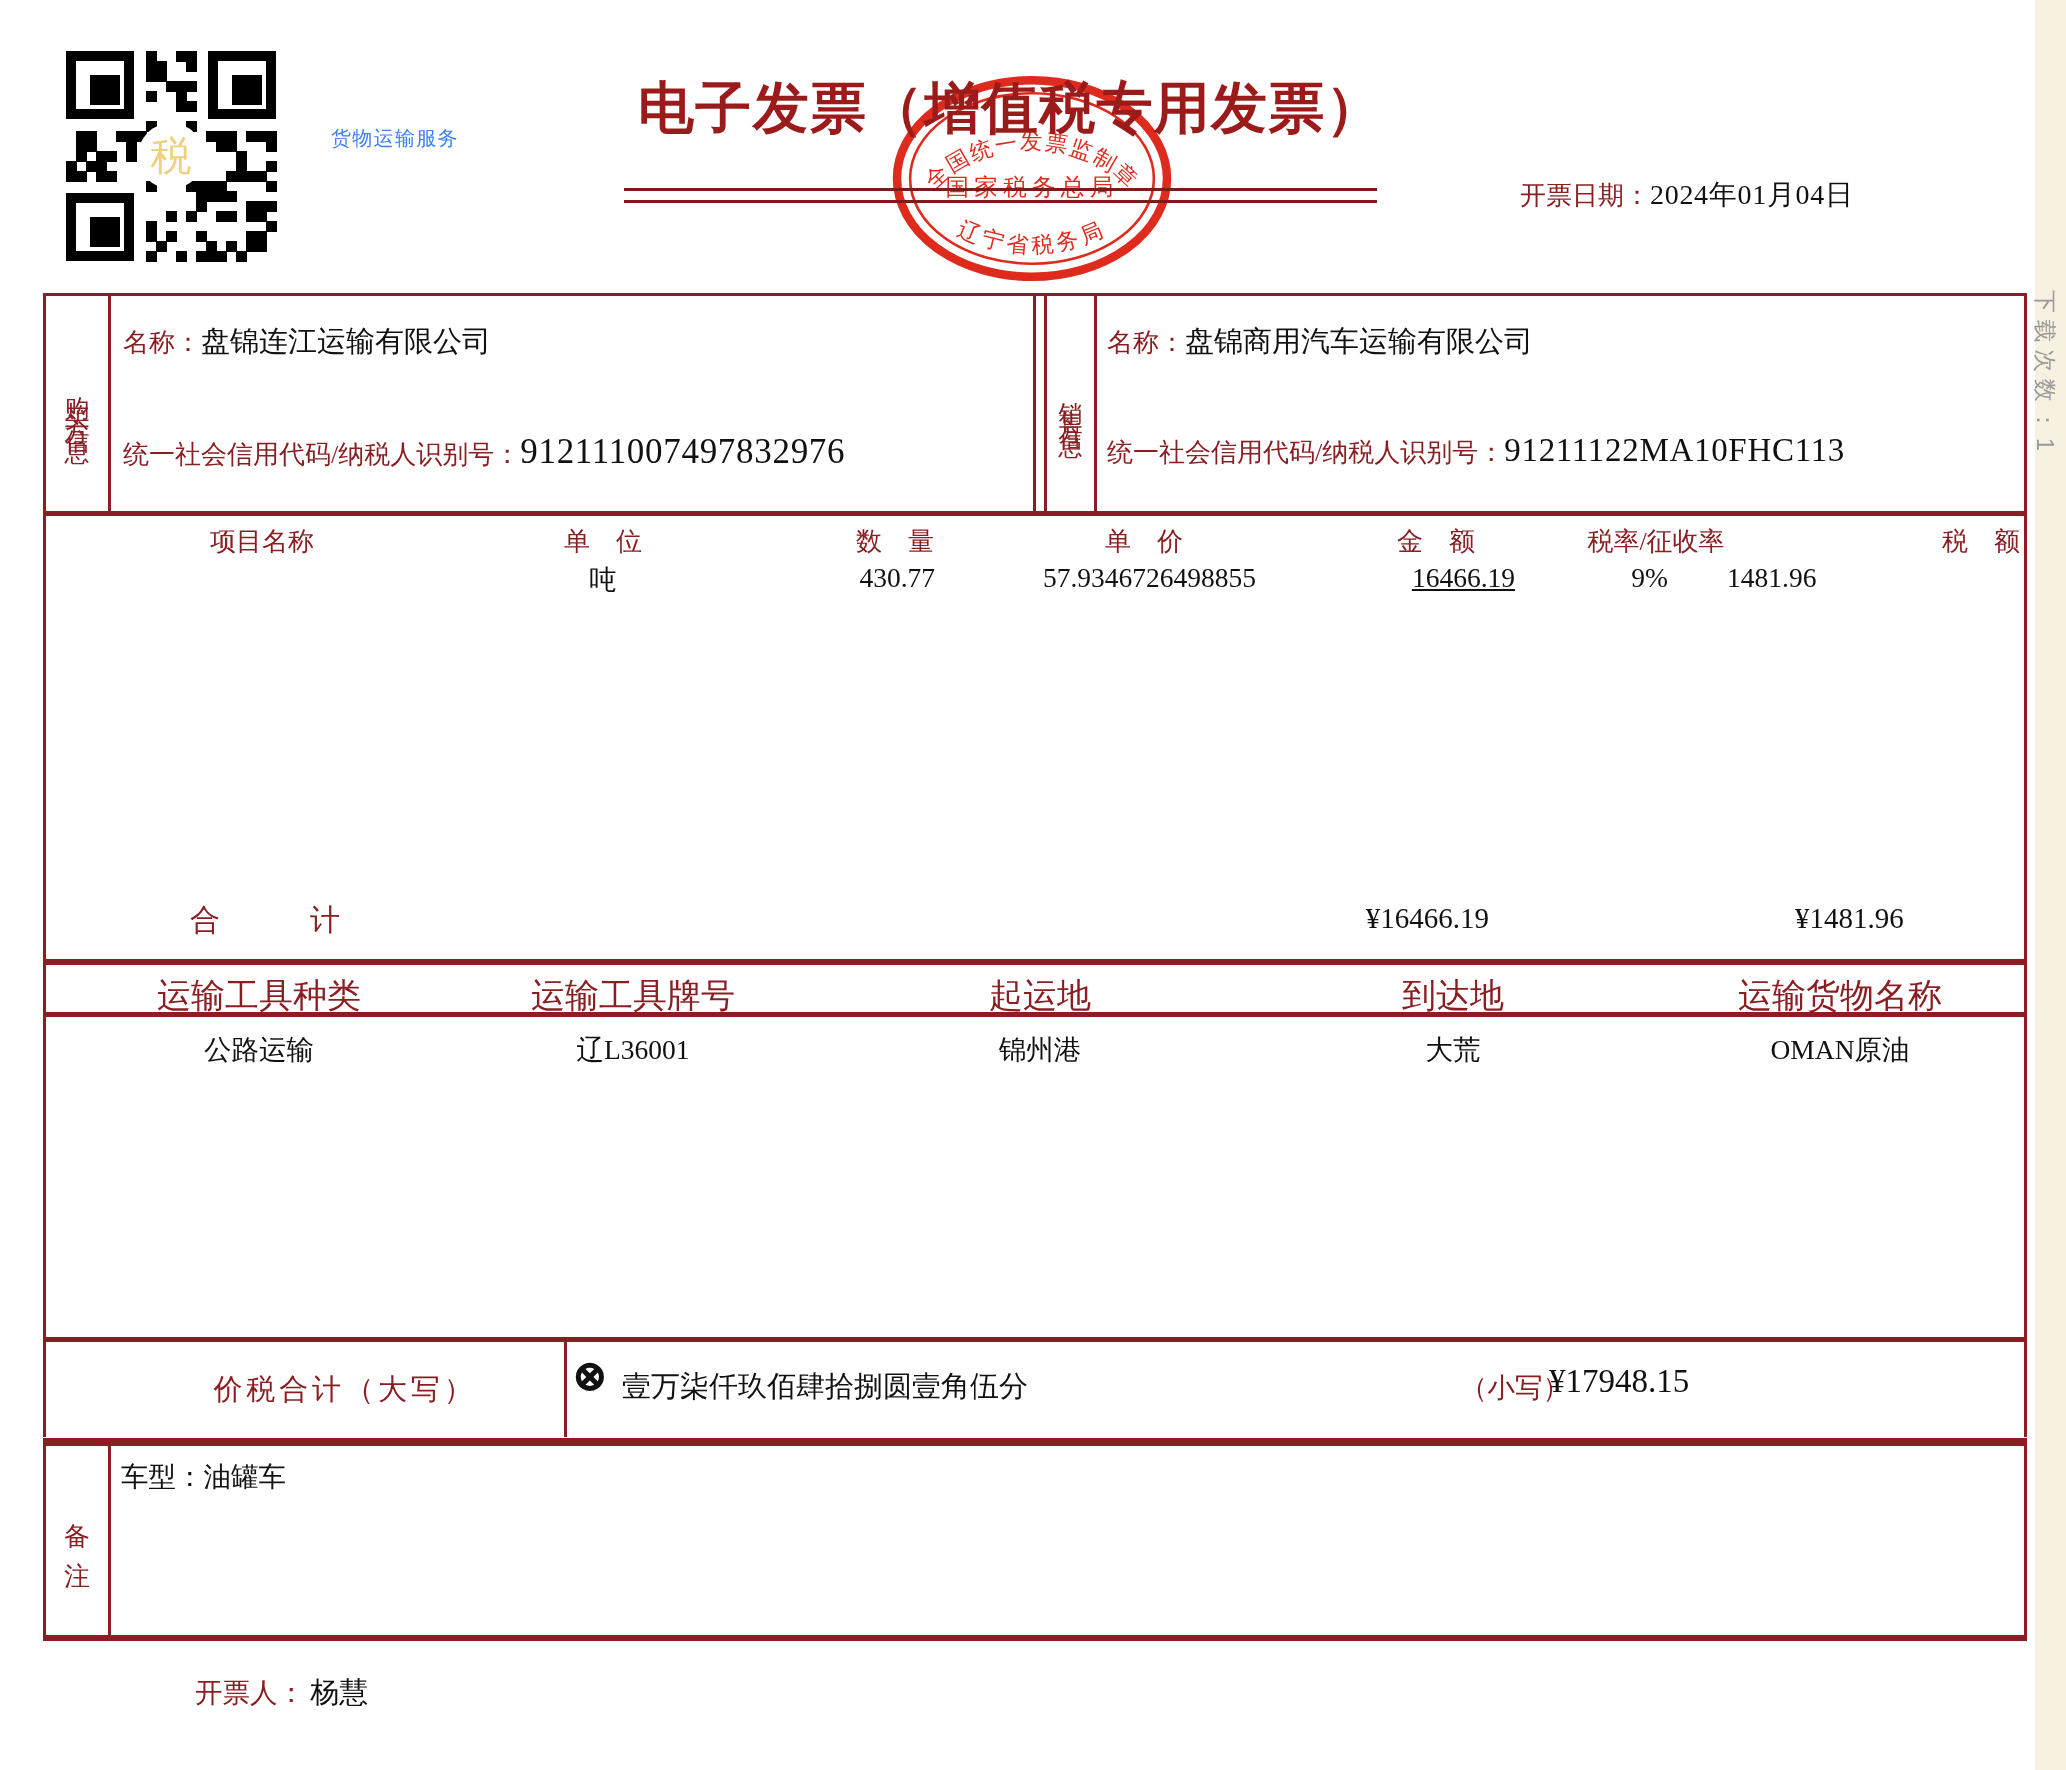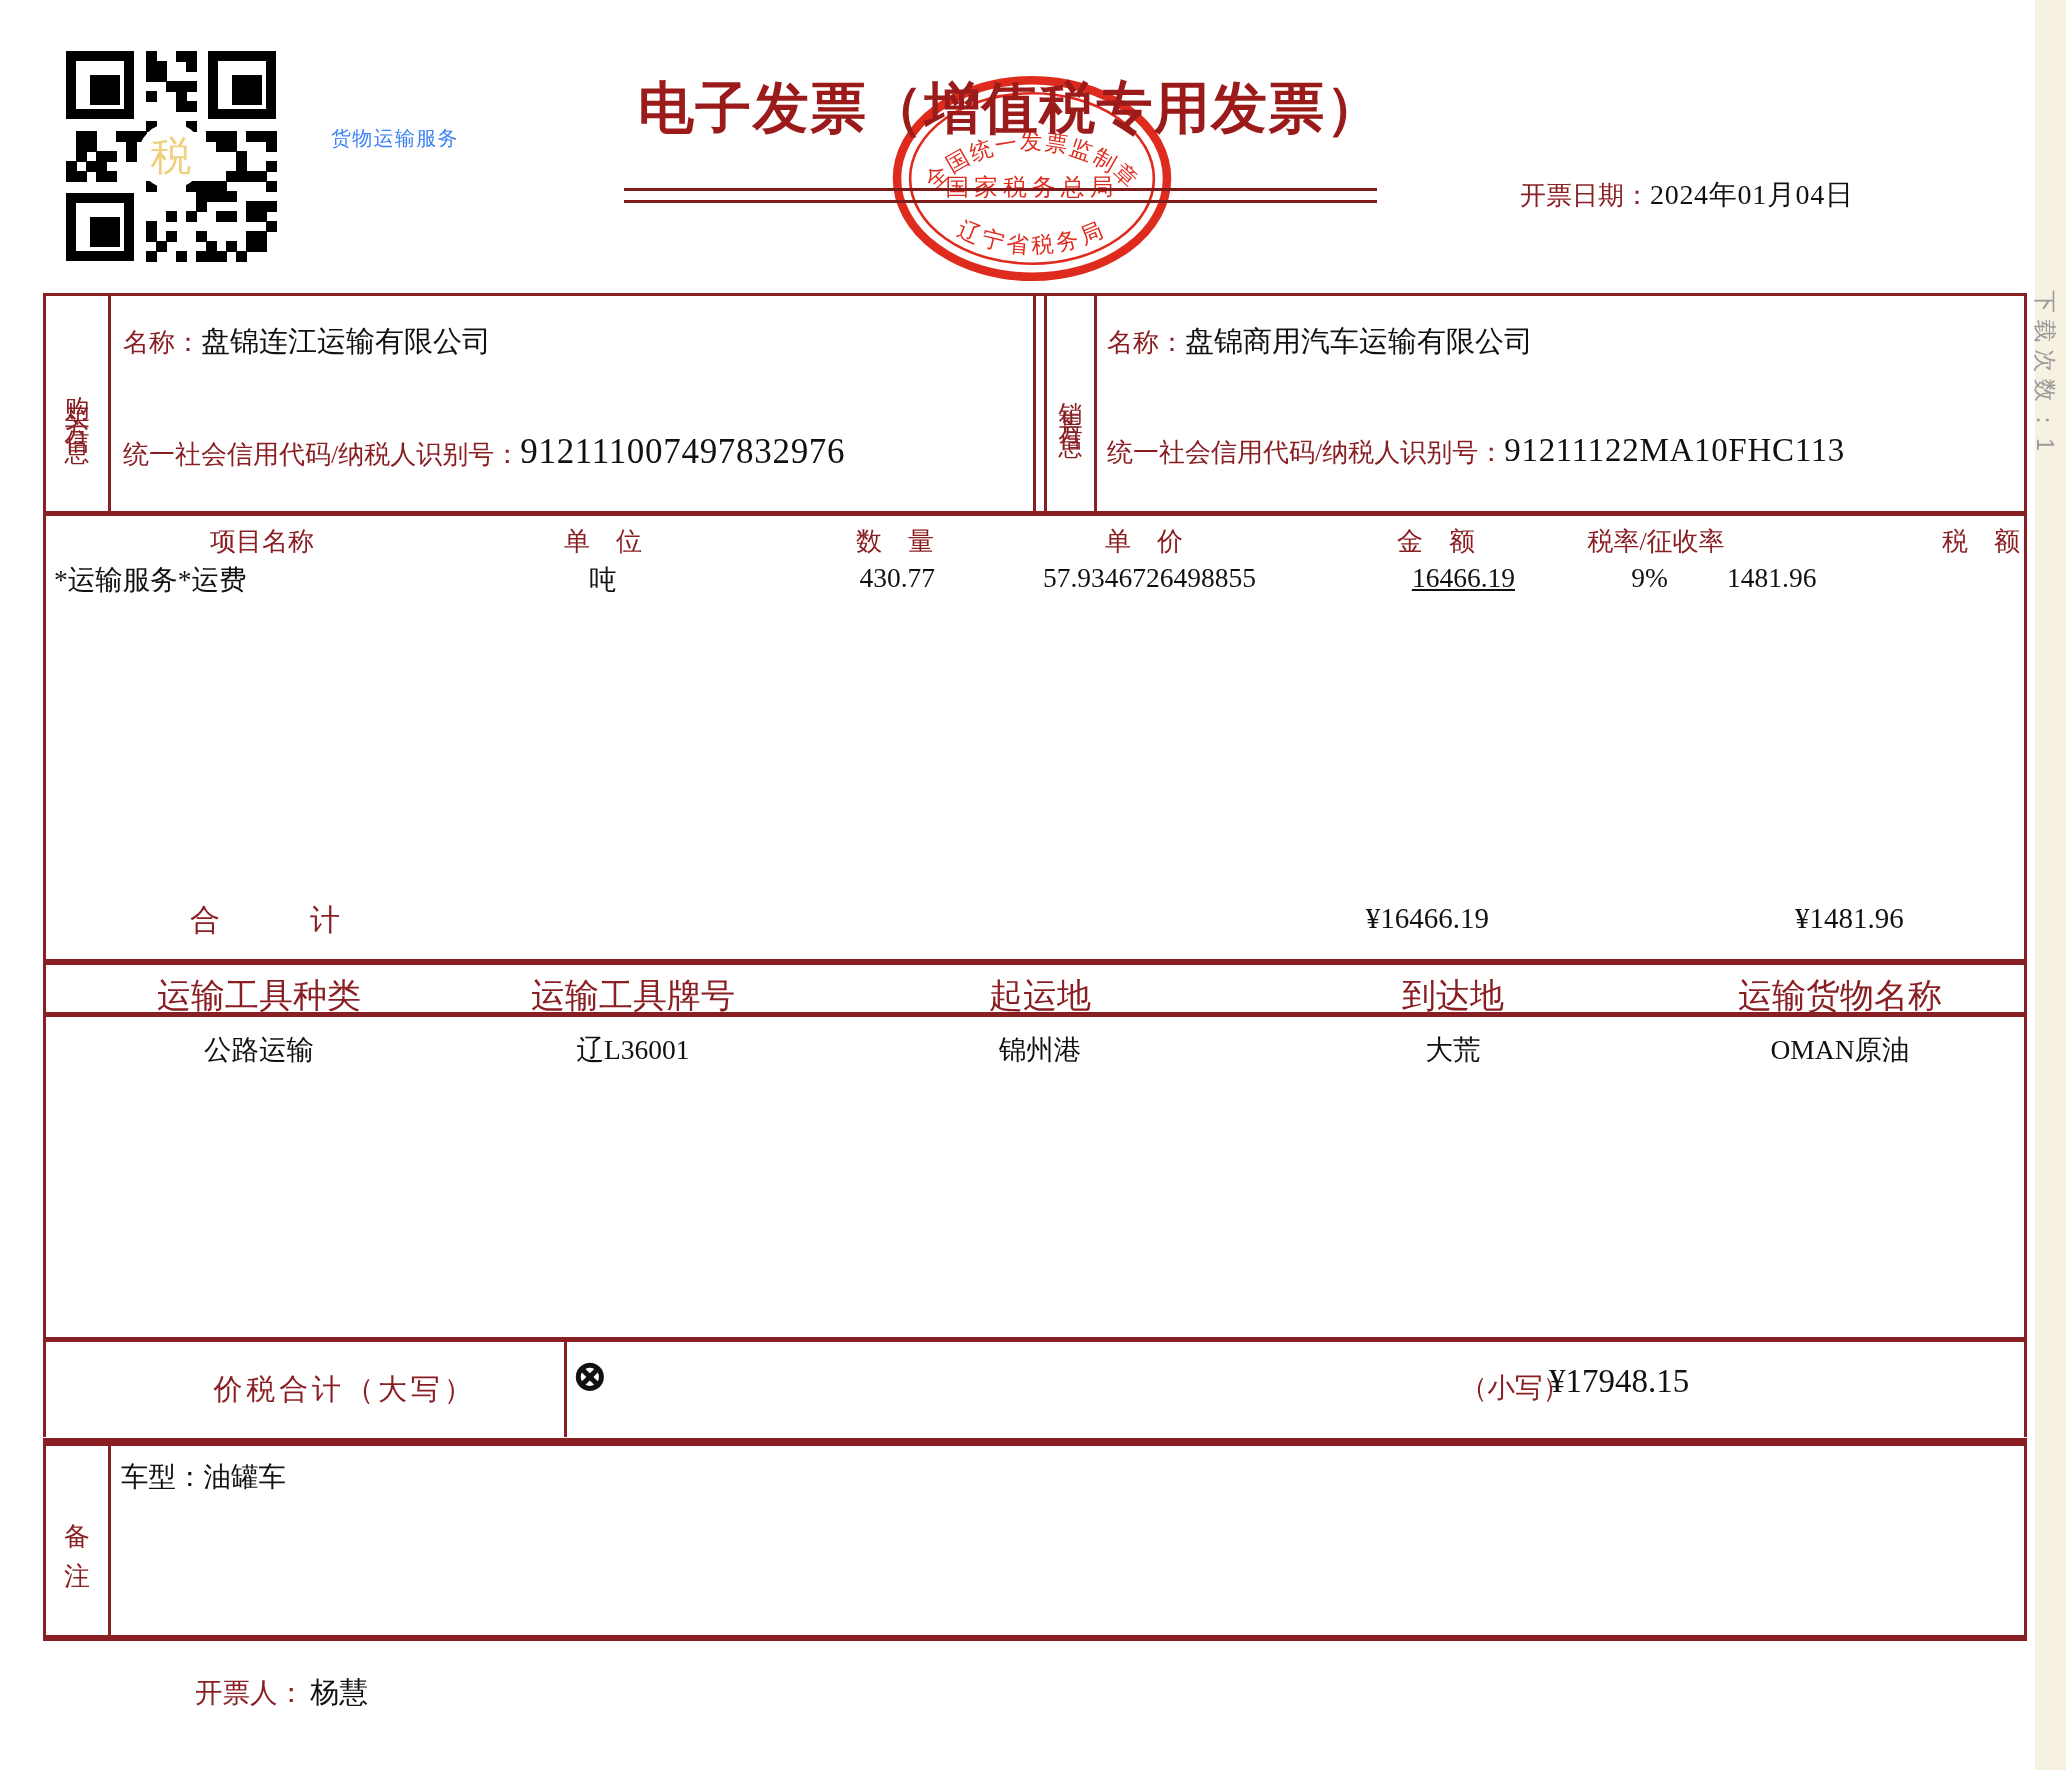--- a/index.html
+++ b/index.html
@@ -262,21 +262,20 @@
 
   <div class="box secB">
     <div class="col th h-name">项目名称</div>
     <div class="col th h-unit">单　位</div>
     <div class="col th h-qty">数　量</div>
     <div class="col th h-price">单　价</div>
     <div class="col th h-amount">金　额</div>
     <div class="col th h-rate">税率/征收率</div>
     <div class="col th h-tax">税　额</div>
 
-    <div class="col td c-name">*运输服务*运费</div>
     <div class="col td c-unit">吨</div>
     <div class="col td c-qty">430.77</div>
     <div class="col td c-price">57.9346726498855</div>
     <div class="col td c-amount">16466.19</div>
     <div class="col td c-rate">9%</div>
     <div class="col td c-tax">1481.96</div>
 
     <div class="total-row">
       <div class="lbl">合　　　计</div>
       <div class="amt">¥16466.19</div>
@@ -295,20 +294,21 @@
     <div class="col t-v tc2">辽L36001</div>
     <div class="col t-v tc3">锦州港</div>
     <div class="col t-v tc4">大荒</div>
     <div class="col t-v tc5">OMAN原油</div>
   </div>
 
   <div class="box secD">
     <div class="vline vd"></div>
     <div class="cap-label">价税合计（大写）</div>
     <div class="mark">⊗</div>
+    <div class="words">壹万柒仟玖佰肆拾捌圆壹角伍分</div>
     <div class="small-lbl">（小写）</div>
     <div class="figures">¥17948.15</div>
   </div>
 
   <div class="box secE">
     <div class="vline ve"></div>
     <div class="side-label remark-side">
       <span>备注</span>
     </div>
     <div class="remark-content">车型：油罐车</div>

